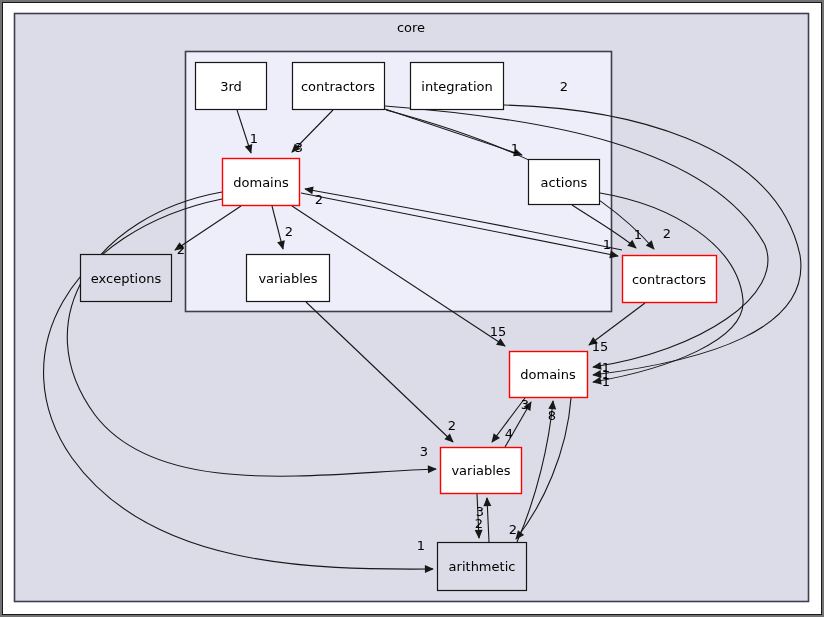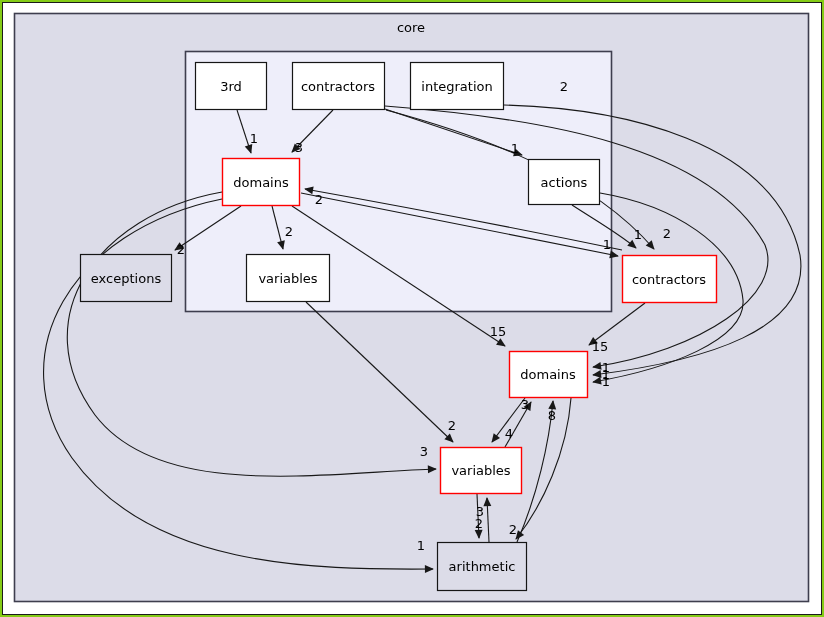--- a/index.html
+++ b/index.html
@@ -1,16 +1,16 @@
 <!DOCTYPE html>
 <html><head>
 <meta charset="utf-8">
 <style>
   html,body{margin:0;padding:0;background:#ffffff;}
-  .page{width:824px;height:617px;position:relative;background:#84cc16;}
+  .page{width:824px;height:617px;position:relative;background:#737373;}
   svg{display:block;font-family:"DejaVu Sans", sans-serif;}
   .cluster-label{font-size:13px;fill:#000000;}
   .node-label{font-size:13px;fill:#000000;}
   .edge-label{font-size:13px;fill:#000000;}
   text{text-anchor:middle;}
   .edge{fill:none;stroke:#181818;stroke-width:1.1;}
   .node-rect{fill:#ffffff;stroke:#161616;stroke-width:1.2;}
   .node-rect.gray{fill:#dcdce8;}
   .node-rect.red{stroke:#ff0000;stroke-width:1.4;}
   .cluster-rect{stroke:#3e3e4e;stroke-width:1.6;}

